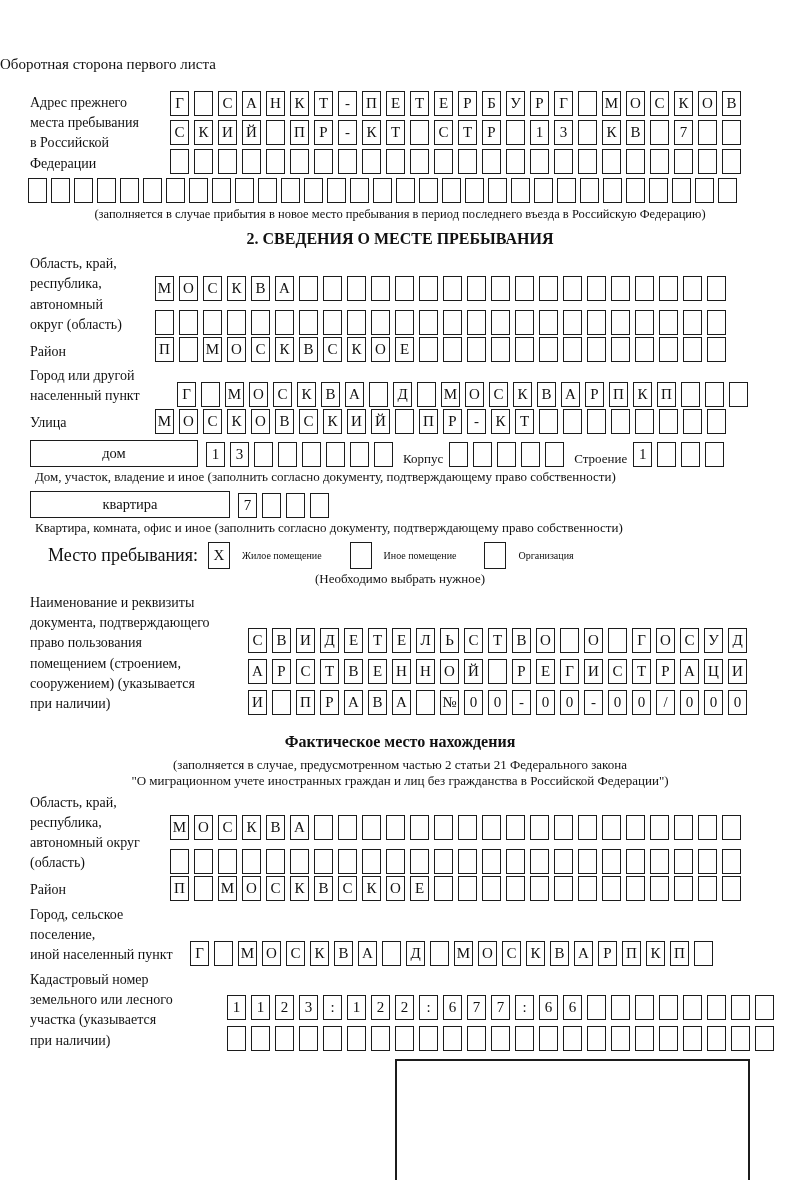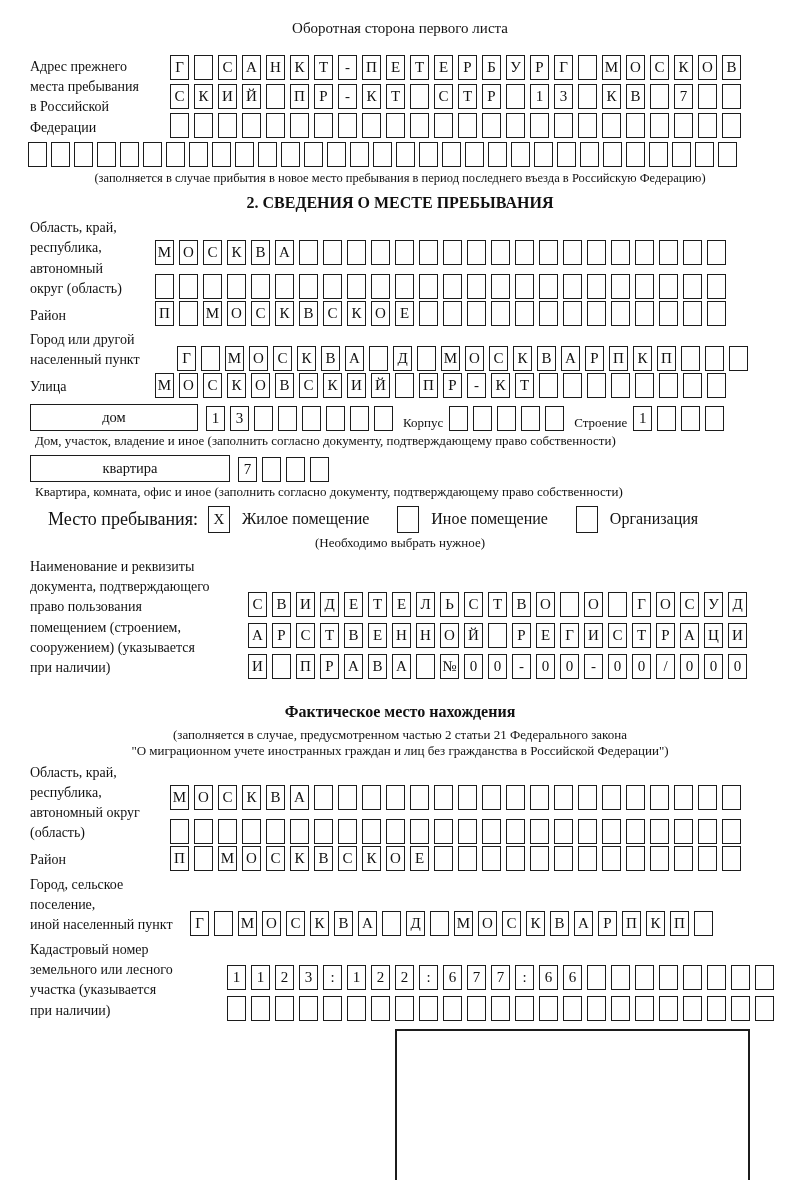--- a/index.html
+++ b/index.html
@@ -7,21 +7,21 @@
   .page {
     position: relative;
     width: 800px; height: 1180px;
     margin: 0 auto;
     background: #fff;
     color: #111;
     font-family: "Liberation Serif", "DejaVu Serif", serif;
     overflow: hidden;
     padding-top: 20px;
   }
-  .header-note { text-align: center; font-size: 15px; }
+  .header-note { text-align: left; font-size: 15px; margin-top: 36px; }
 
   .row { display: flex; align-items: flex-end; margin: 0 0 0 30px; }
   .lbl { font-size: 14px; line-height: 1.45; flex-shrink: 0; }
   .lbl-col { width: 125px; }
   .cells { display: flex; gap: 5px; }
   .cells.tight { gap: 4px; }
   .cellrows { display: flex; flex-direction: column; gap: 4px; }
   .cell {
     width: 19px; height: 25px; flex-shrink: 0;
     border: 1.7px solid #1c1c1c;
@@ -38,29 +38,29 @@
     font-size: 14.5px; flex-shrink: 0;
   }
   .inline-lbl { font-size: 13px; padding: 4px 6px 0 10px; white-space: nowrap; }
   .chkbox {
     width: 22px; height: 27px; border: 1.7px solid #1c1c1c; flex-shrink: 0;
     display: inline-flex; align-items: center; justify-content: center;
     font-size: 15px;
   }
   .stay-row { display: flex; align-items: center; margin-left: 35px; gap: 0; }
   .stay-lbl { font-size: 18px; margin-right: 10px; margin-left: 13px; }
-  .stay-opt-lbl { font-size: 16px; margin: 0 28px 0 12px; }
+  .stay-opt-lbl { font-size: 10px; margin: 0 28px 0 12px; }
 
   .stamp-box {
     margin: 8px 0 0 395px;
     width: 355px; height: 175px;
     border: 2px solid #1c1c1c;
   }
   .mt2{margin-top:2px}.mt4{margin-top:4px}.mt6{margin-top:6px}.mt8{margin-top:8px}
-  .mt10{margin-top:24px}.mt18{margin-top:18px}
+  .mt10{margin-top:18px}.mt18{margin-top:18px}
 </style>
 </head>
 <body>
 
 <div class="page">
 
   <div class="header-note">Оборотная сторона первого листа</div>
 
   <div class="row mt18">
     <div class="lbl" style="width:140px">

